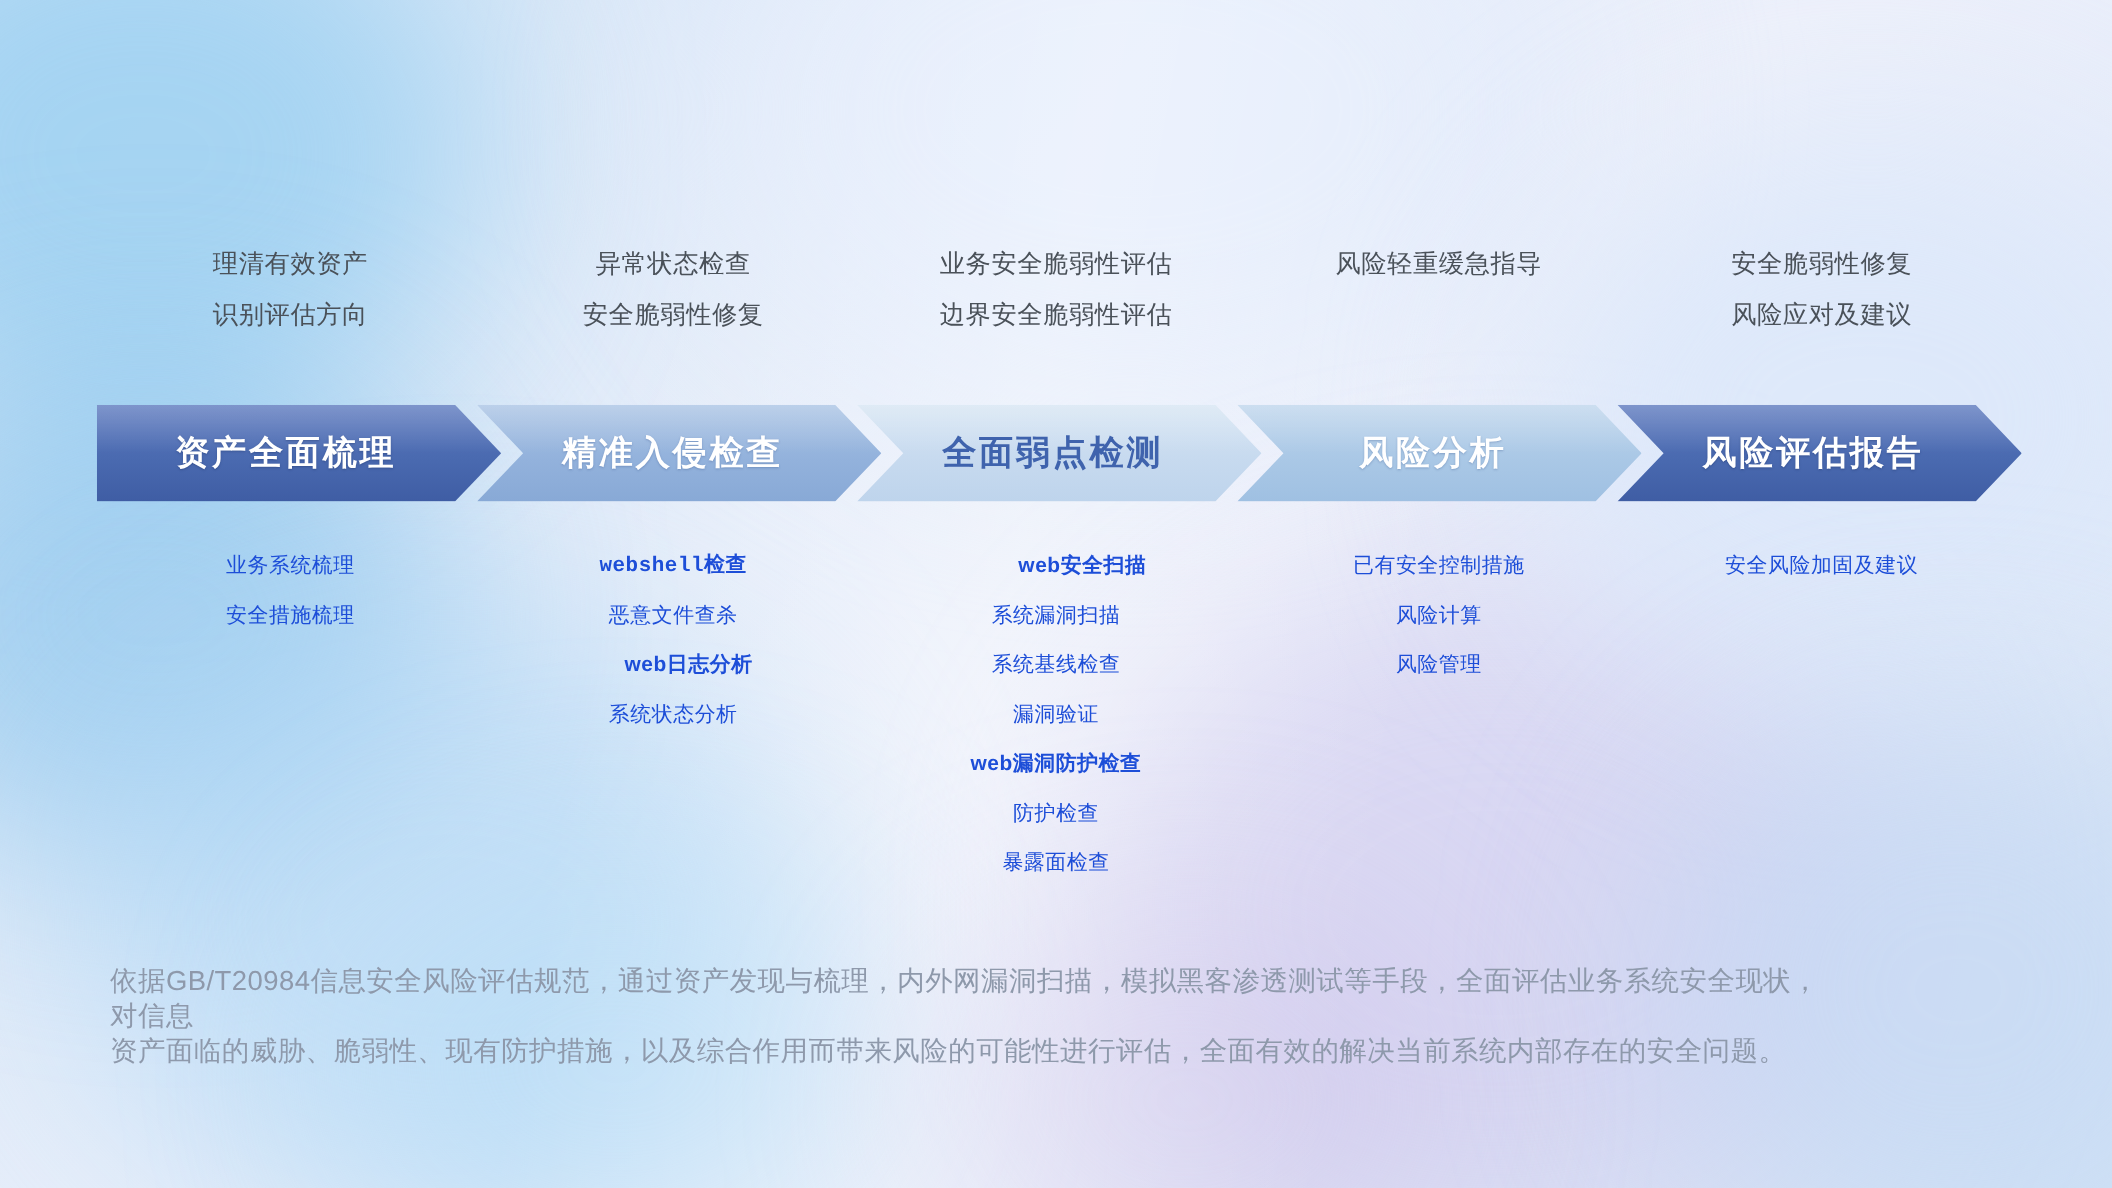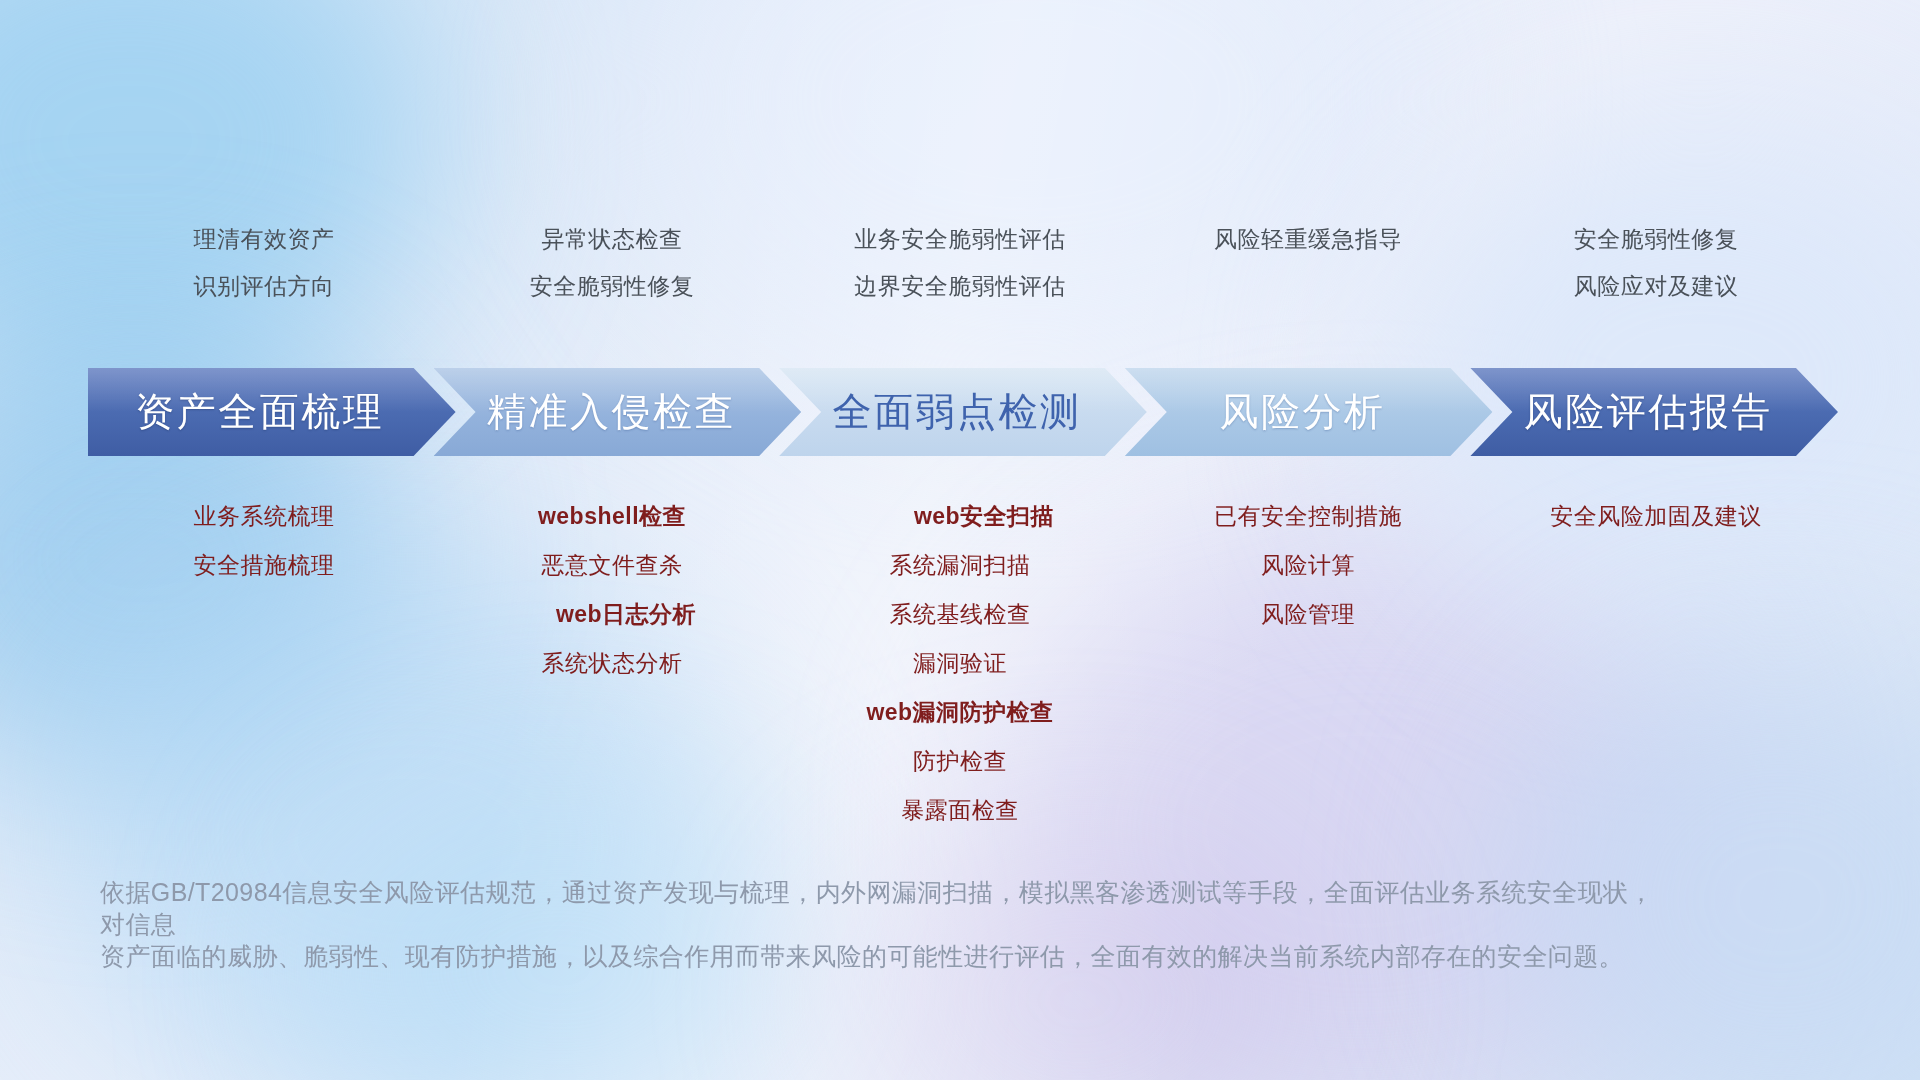--- a/index.html
+++ b/index.html
@@ -41,37 +41,37 @@
 
   .col { flex:1 1 0; display:flex; flex-direction:column; align-items:center; }
 
   .top-line {
     font-size:23px; color:#4a5159; line-height:1.0;
     letter-spacing:.5px; white-space:nowrap; margin-bottom:24px;
   }
   .top-line:last-child { margin-bottom:0; }
 
   .bot-line {
-    font-size:23px; color:#7f1d1d; line-height:1.0;
+    font-size:19px; color:#1d4ed8; line-height:1.0;
     letter-spacing:.5px; white-space:nowrap; margin-bottom:26px;
   }
   .bot-line:last-child { margin-bottom:0; }
 
   
   #band { position:absolute; left:88px; top:368px; width:1750px; height:88px; }
   .chev {
     position:absolute; top:0; height:88px;
     display:flex; align-items:center; justify-content:center;
     clip-path:polygon(0 0, calc(100% - 42px) 0, 100% 50%, calc(100% - 42px) 100%, 0 100%);
   }
   .chev.notched {
     clip-path:polygon(0 0, calc(100% - 42px) 0, 100% 50%, calc(100% - 42px) 100%, 0 100%, 42px 50%);
   }
   .chev .label {
-    font-size:39px; font-weight:400; letter-spacing:2.5px;
+    font-size:31px; font-weight:700; letter-spacing:2.5px;
     white-space:nowrap; transform:translateX(-12px);
   }
   .chev.notched .label { transform:translateX(-6px); }
   .chev-hl { position:absolute; left:0; right:0; top:0; height:50%;
     background:linear-gradient(180deg,rgba(255,255,255,.22),rgba(255,255,255,0)); pointer-events:none; }
 
   
   #footer {
     position:absolute; left:100px; top:876px; width:1560px;
     font-size:25px; line-height:32px; color:#8e99ab; letter-spacing:.4px;
@@ -141,21 +141,21 @@
         <div class="label" style="color: rgb(255, 255, 255); text-shadow: rgba(20, 40, 90, 0.35) 0px 1px 2px;">风险评估报告</div>
       </div>
     </div>
 
   <div class="row-bottom" id="row-bottom">
       <div class="col">
         <div class="bot-line">业务系统梳理</div>
         <div class="bot-line">安全措施梳理</div>
       </div>
       <div class="col">
-        <div class="bot-line" style="font-weight: 700;">webshell检查</div>
+        <div class="bot-line" style="font-weight: 700; font-family: Liberation Mono, monospace;">webshell检查</div>
         <div class="bot-line">恶意文件查杀</div>
         <div class="bot-line" style="font-weight: 700; margin-left: 28px;">web日志分析</div>
         <div class="bot-line">系统状态分析</div>
       </div>
       <div class="col">
         <div class="bot-line" style="font-weight: 700; margin-left: 48px;">web安全扫描</div>
         <div class="bot-line">系统漏洞扫描</div>
         <div class="bot-line">系统基线检查</div>
         <div class="bot-line">漏洞验证</div>
         <div class="bot-line" style="font-weight: 700;">web漏洞防护检查</div>

